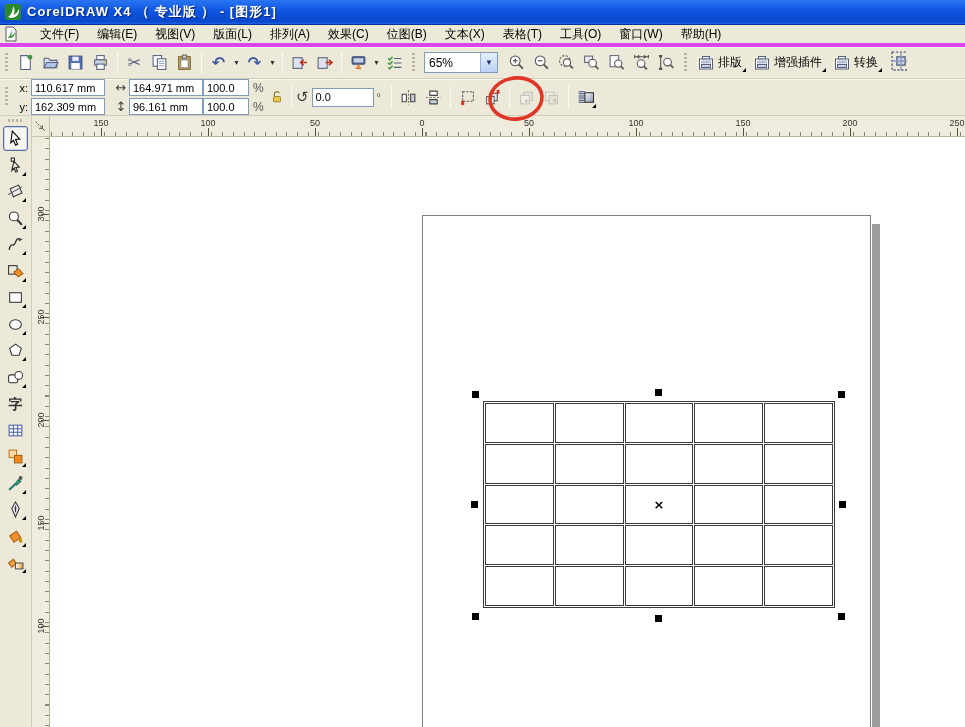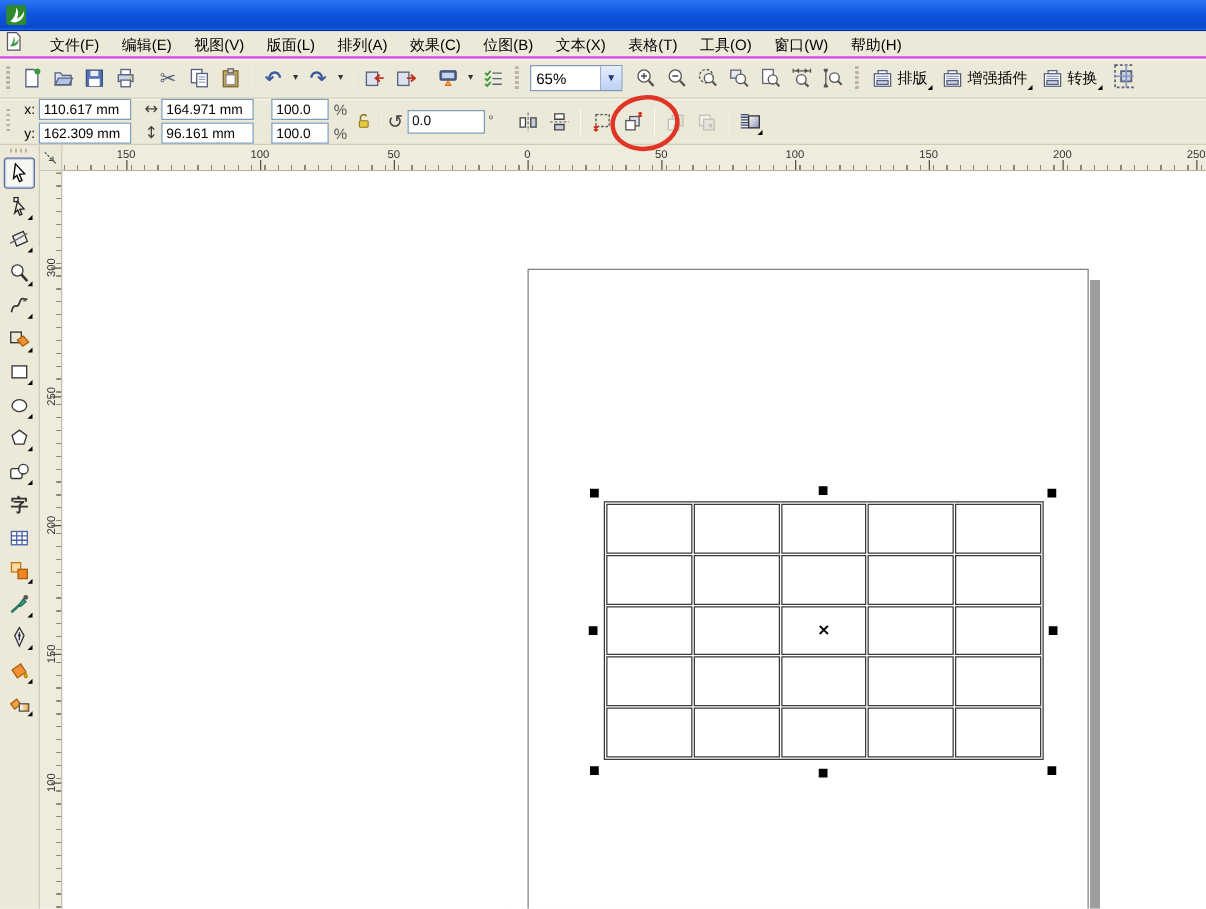--- a/index.html
+++ b/index.html
@@ -5,21 +5,21 @@
   * { margin:0; padding:0; box-sizing:border-box; }
   html,body { width:965px; height:727px; overflow:hidden; }
   body { font-family:"Liberation Sans",sans-serif; font-size:12px; background:#ece9d8; position:relative; }
 
   
   .titlebar { height:25px; background:linear-gradient(180deg,#2a76f2 0%,#0f55e0 45%,#0a49cc 90%,#1c62e8 100%); display:flex; align-items:center; padding-left:4px; border-bottom:1px solid #06309a; }
   .titlebar .app-ico { width:18px; height:18px; margin-right:5px; }
   .titlebar .ttl { color:#fff; font-weight:bold; font-size:13px; letter-spacing:1px; text-shadow:1px 1px 1px #02227a; white-space:nowrap; }
 
   
-  .menubar { height:22px; background:#ece9d8; display:flex; border-bottom:2px solid #d946ef; }
+  .menubar { height:22px; background:#ece9d8; display:flex; align-items:center; border-bottom:4px solid #d946ef; }
   .menubar .doc-ico { width:16px; height:16px; margin:0 12px 0 3px; }
   .menu-item { padding:3px 9px; color:#000; cursor:default; white-space:nowrap; }
 
   
   .bar { background:#ece9d8; display:flex; align-items:center; border-bottom:1px solid #d0ccb8; box-shadow:inset 0 1px 0 #f8f6ee; }
   .toolbar { height:32px; }
   .propbar { height:37px; }
   .grip { width:3px; height:20px; margin:0 5px; background:repeating-linear-gradient(180deg,#b9b4a0 0 2px,transparent 2px 4px); flex:none; }
   .sep { width:1px; height:22px; background:#c6c2ae; border-right:1px solid #fbfaf4; margin:0 4px; flex:none; }
   .tbtn { width:25px; height:25px; border:1px solid transparent; display:flex; align-items:center; justify-content:center; flex:none; background:transparent; position:relative; }
@@ -37,21 +37,21 @@
   
   .plugbtn { display:flex; align-items:flex-end; gap:4px; padding:2px 5px; border:1px solid transparent; position:relative; flex:none; white-space:nowrap; }
   .plugbtn svg { width:16px; height:16px; }
   .plugbtn::after { content:""; position:absolute; right:1px; bottom:1px; border-left:4px solid transparent; border-bottom:4px solid #000; }
   .edge-cut { width:17px; height:25px; overflow:hidden; flex:none; margin-left:6px; }
 
   
   .field { background:#fff; border:1px solid #7f9db9; height:17px; font-size:11px; padding:0 3px; font-family:"Liberation Sans",sans-serif; }
   .xy-grid { display:grid; grid-template-columns:14px 74px; grid-row-gap:2px; align-items:center; margin-left:4px; }
   .sz-grid { display:grid; grid-template-columns:16px 74px; grid-row-gap:2px; align-items:center; margin-left:8px; }
-  .sc-grid { display:grid; grid-template-columns:46px 14px; grid-row-gap:2px; align-items:center; margin-left:14px; }
+  .sc-grid { display:grid; grid-template-columns:46px 14px; grid-row-gap:2px; align-items:center; }
   .lbl { font-size:11px; color:#000; text-align:right; padding-right:3px; }
   .uicon { font-family:"DejaVu Sans",sans-serif; font-size:13px; color:#444; text-align:center; }
   .pct { font-size:12px; color:#555; padding-left:4px; }
   .lockbtn { width:20px; height:24px; display:flex; align-items:center; justify-content:center; margin-left:4px; }
   .rotwrap { display:flex; align-items:center; gap:3px; }
   .deg { font-size:11px; color:#555; }
 
   
   .main { display:flex; height:611px; }
   .toolbox { width:32px; background:#ece9d8; border-right:1px solid #d0ccb8; display:flex; flex-direction:column; align-items:center; padding-top:3px; flex:none; }
@@ -84,20 +84,21 @@
   .red-circle { position:absolute; left:486px; top:74px; width:60px; height:49px; z-index:50; pointer-events:none; }
 </style>
 </head>
 <body>
 
 <div class="titlebar">
   <svg class="app-ico" viewBox="0 0 18 18">
       <rect x="1" y="1" width="16" height="16" rx="2" fill="#2c8a2c"></rect>
       <path d="M4 14C7 12 9 8 9 3c2 3 2 7 0 9 3-1 5-3 6-6 1 5-3 9-8 9z" fill="#fff"></path>
     </svg>
+  <span class="ttl">CorelDRAW X4 （ 专业版 ） - [图形1]</span>
 </div>
 
 <div class="menubar">
   <svg class="doc-ico" viewBox="0 0 16 16">
       <path d="M3 1h7l3 3v11H3z" fill="#fff" stroke="#556"></path>
       <path d="M5 12C7 10 8 7 8 4c1 2 1 5 0 6 2-1 3-2 4-4 0 4-2 6-6 6z" fill="#3a9a3a"></path>
     </svg>
   <div class="menu-item">文件(F)</div>
   <div class="menu-item">编辑(E)</div>
   <div class="menu-item">视图(V)</div>

